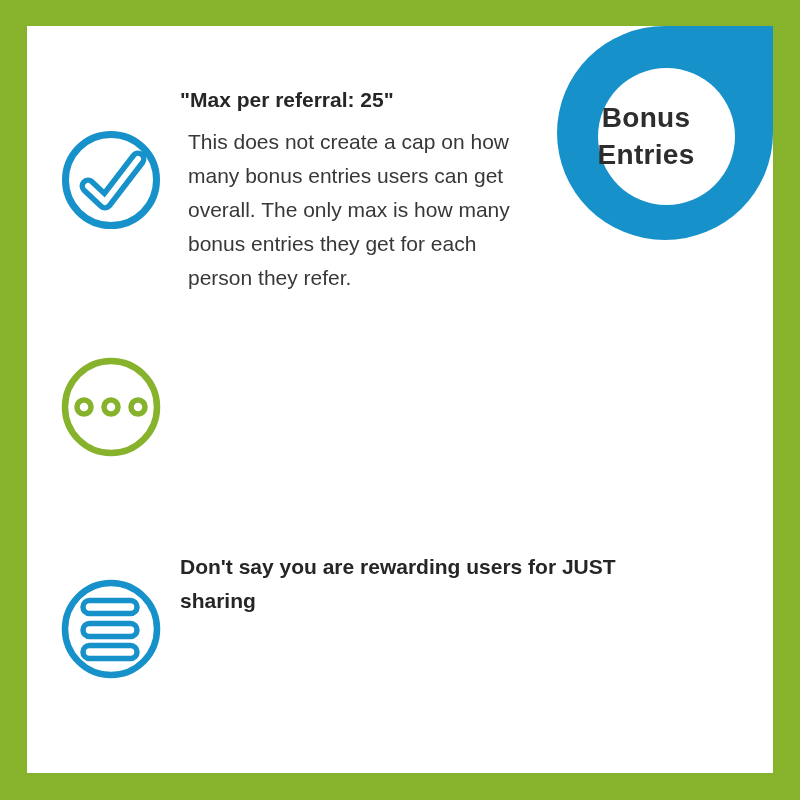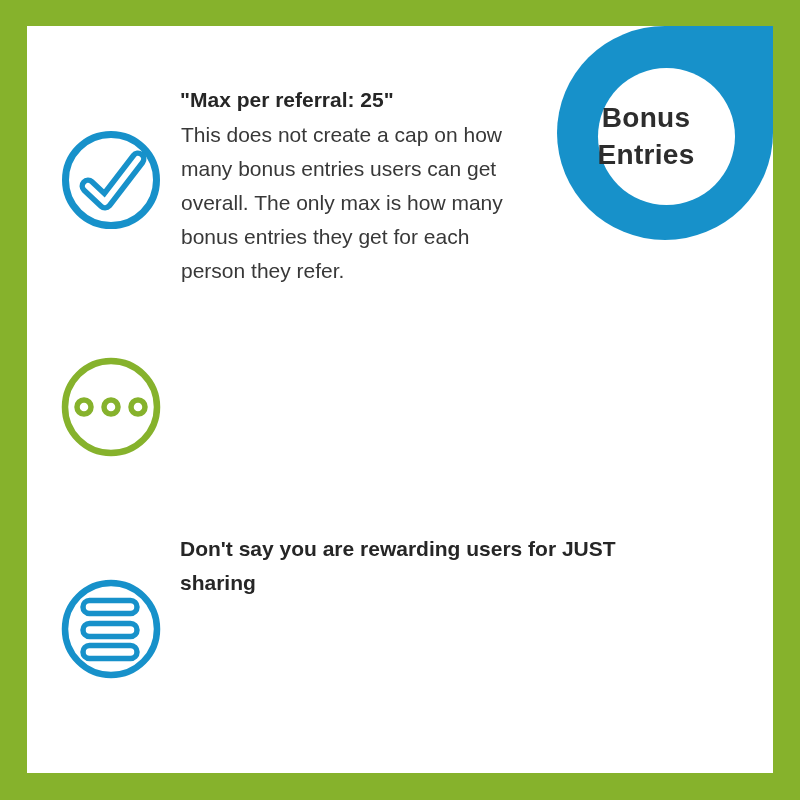--- a/index.html
+++ b/index.html
@@ -73,37 +73,37 @@
   .icon-ellipsis { top: 331px; }
   .icon-list     { top: 553px; }
 
   .textblock {
     position: absolute;
     left: 153px;
     width: 595px;
   }
   .textblock-1 { top: 57px;  }
   .textblock-2 { top: 305px; }
-  .textblock-3 { top: 506px; }
+  .textblock-3 { top: 524px; }
 
   .heading {
     font-size: 21px;
     font-weight: 700;
     line-height: 34px;
     color: #262626;
     white-space: pre-line;
     margin: 0;
   }
   .body-text {
     font-size: 21px;
     font-weight: 400;
     line-height: 34px;
     color: #383838;
     white-space: pre-line;
-    margin: 1px;
+    margin: 8px;
   }
 </style>
 </head>
 <body>
 
 <div class="page">
   <div class="content">
 
     <div class="badge">
       <div class="badge-inner">

